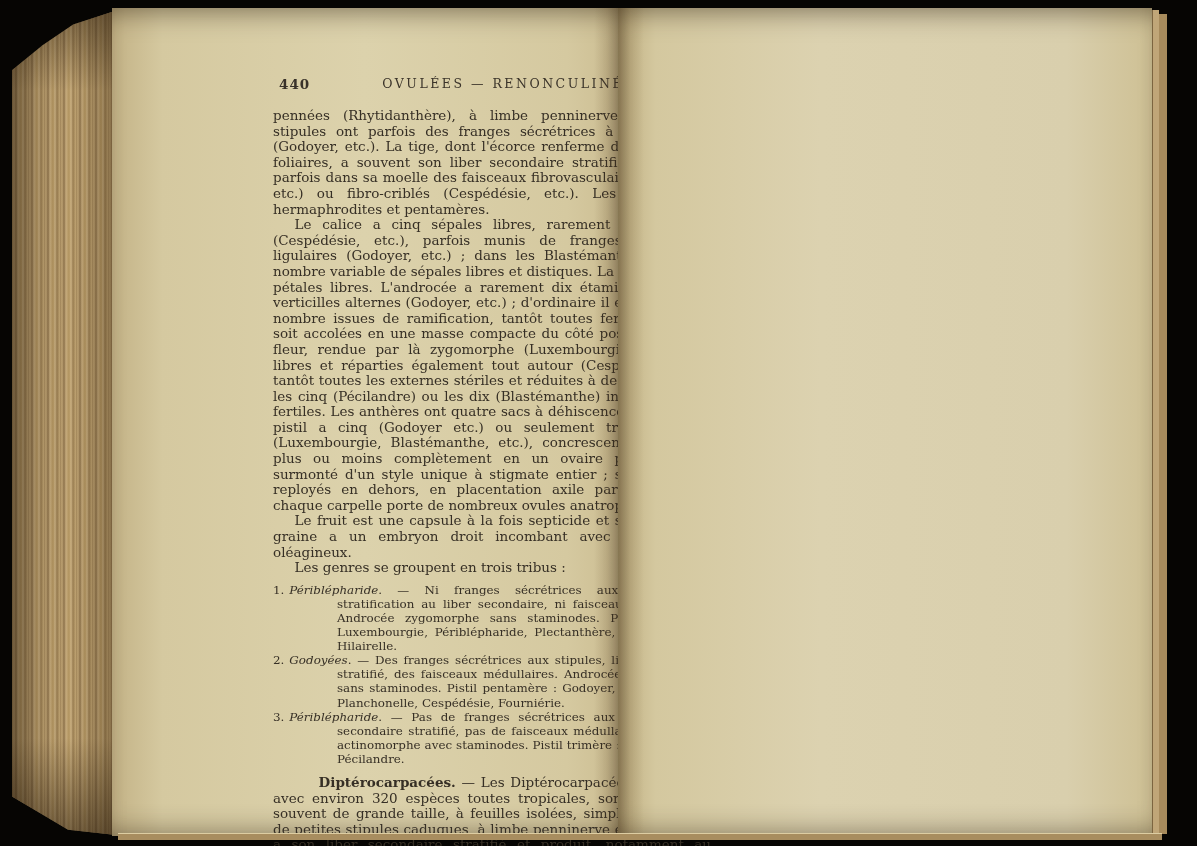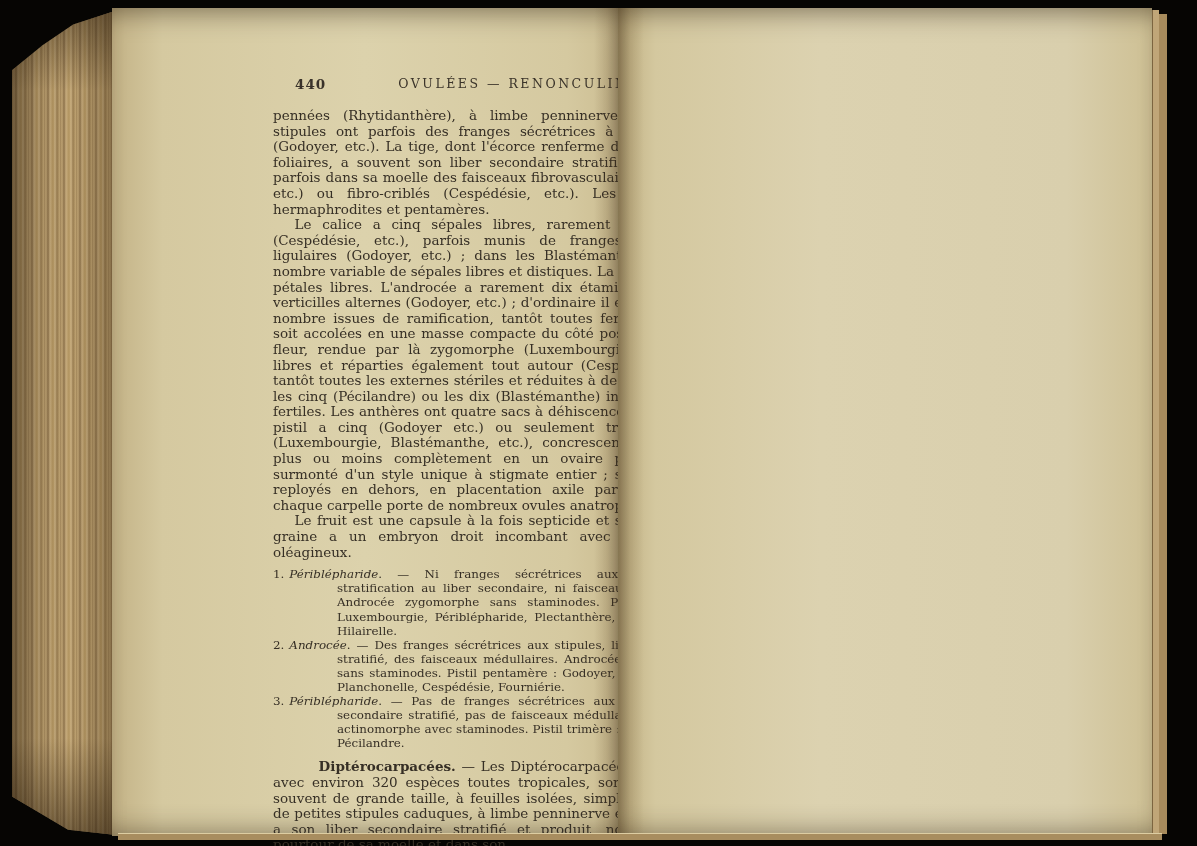--- a/index.html
+++ b/index.html
@@ -42,21 +42,21 @@
   .edge-right-b { position:absolute; left:1159px; top:14px; width:8px; height:820px; background:#a78b5c; }
   .edge-bottom {
     position:absolute; left:118px; top:833px; width:1044px; height:7px;
     background:#a88d5f; border-top:1px solid #ddcda2;
   }
   
   .running-head {
     position:absolute; top:68px; height:18px; font-size:12.5px;
     letter-spacing:2.5px; color:#3b342a; white-space:nowrap;
   }
-  .rh-left  { left:177px; width:437px; }
+  .rh-left  { left:161px; width:437px; }
   .rh-title { position:absolute; left:0; right:0; text-align:center; }
   .rh-left .rh-title { padding-left:46px; }
   .rh-num { position:absolute; font-size:13.5px; letter-spacing:1px; font-weight:bold; color:#39322a; }
   .rh-left  .rh-num { left:6px; }
   
   .text-col {
     position:absolute; top:100px; width:438px;
     font-size:13.5px; line-height:15.6px; text-align:justify;
     color:#362f25;
   }
@@ -81,27 +81,28 @@
 
     <div class="running-head rh-left">
       <span class="rh-num">440</span>
       <span class="rh-title">OVULÉES  —  RENONCULINÉES</span>
     </div>
 
     <div class="text-col tc-left">
       <p>pennées (Rhytidanthère), à limbe penninerve denté. Les stipules ont parfois des franges sécrétrices à leur aisselle (Godoyer, etc.). La tige, dont l'écorce renferme des méristèles foliaires, a souvent son liber secondaire stratifié et contient parfois dans sa moelle des faisceaux fibrovasculaires (Godoyer, etc.) ou fibro-criblés (Cespédésie, etc.). Les fleurs sont hermaphrodites et pentamères.</p>
       <p class="indent">Le calice a cinq sépales libres, rarement concrescents (Cespédésie, etc.), parfois munis de franges sécrétrices ligulaires (Godoyer, etc.) ; dans les Blastémanthes, il a un nombre variable de sépales libres et distiques. La corolle a cinq pétales libres. L'androcée a rarement dix étamines, en deux verticilles alternes (Godoyer, etc.) ; d'ordinaire il en a un grand nombre issues de ramification, tantôt toutes fertiles et alors soit accolées en une masse compacte du côté postérieur de la fleur, rendue par là zygomorphe (Luxembourgie, etc.), soit libres et réparties également tout autour (Cespédésie, etc.), tantôt toutes les externes stériles et réduites à des staminodes, les cinq (Pécilandre) ou les dix (Blastémanthe) internes seules fertiles. Les anthères ont quatre sacs à déhiscence poricide. Le pistil a cinq (Godoyer etc.) ou seulement trois carpelles (Luxembourgie, Blastémanthe, etc.), concrescents et fermés plus ou moins complètement en un ovaire pluriloculaire, surmonté d'un style unique à stigmate entier ; sur ses bords reployés en dehors, en placentation axile par conséquent, chaque carpelle porte de nombreux ovules anatropes épinastes</p>
       <p class="indent">Le fruit est une capsule à la fois septicide et septifrage. La graine a un embryon droit incombant avec un albumen oléagineux.</p>
+      <p class="indent">Les genres se groupent en trois tribus :</p>
 
       <div class="tribes">
         <p class="tribe">
           <span class="tribe-num">1.</span><span class="tribe-name">Périblépharide</span><span>. — Ni franges sécrétrices aux stipules, ni stratification au liber secondaire, ni faisceaux médullaires. Androcée zygomorphe sans staminodes. Pistil trimère : Luxembourgie, Périblépharide, Plectanthère, Épiblépharide, Hilairelle.</span>
         </p>
         <p class="tribe">
-          <span class="tribe-num">2.</span><span class="tribe-name">Androcée</span><span>. — Des franges sécrétrices aux stipules, liber secondaire stratifié, des faisceaux médullaires. Androcée actinomorphe sans staminodes. Pistil pentamère : Godoyer, Rhytidanthère, Planchonelle, Cespédésie, Fourniérie.</span>
+          <span class="tribe-num">2.</span><span class="tribe-name">Godoyées</span><span>. — Des franges sécrétrices aux stipules, liber secondaire stratifié, des faisceaux médullaires. Androcée actinomorphe sans staminodes. Pistil pentamère : Godoyer, Rhytidanthère, Planchonelle, Cespédésie, Fourniérie.</span>
         </p>
         <p class="tribe">
           <span class="tribe-num">3.</span><span class="tribe-name">Périblépharide</span><span>. — Pas de franges sécrétrices aux stipules, liber secondaire stratifié, pas de faisceaux médullaires. Androcée actinomorphe avec staminodes. Pistil trimère : Blastémanthe, Pécilandre.</span>
         </p>
       </div>
 
       <p class="indent gap-before">
         <span class="lead">Diptérocarpacées.</span><span> — Les Diptérocarpacées, 16 genres avec environ 320 espèces toutes tropicales, sont des arbres souvent de grande taille, à feuilles isolées, simples et munies de petites stipules caduques, à limbe penninerve entier. La tige a son liber secondaire stratifié et produit, notamment au pourtour de sa moelle et dans son</span>
       </p>
     </div>

